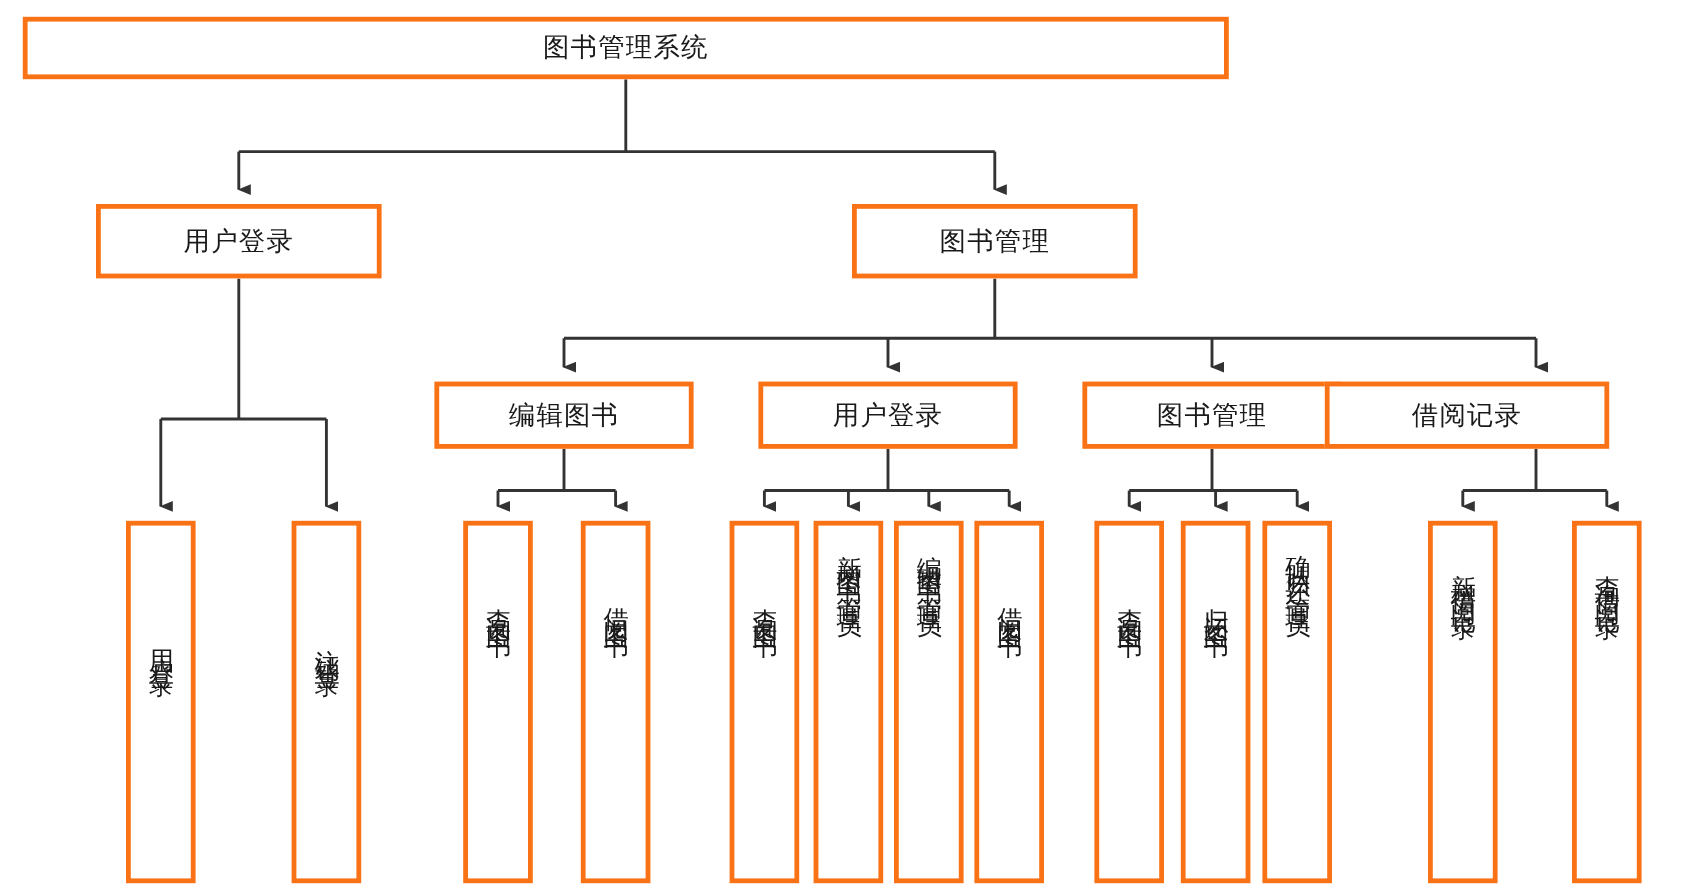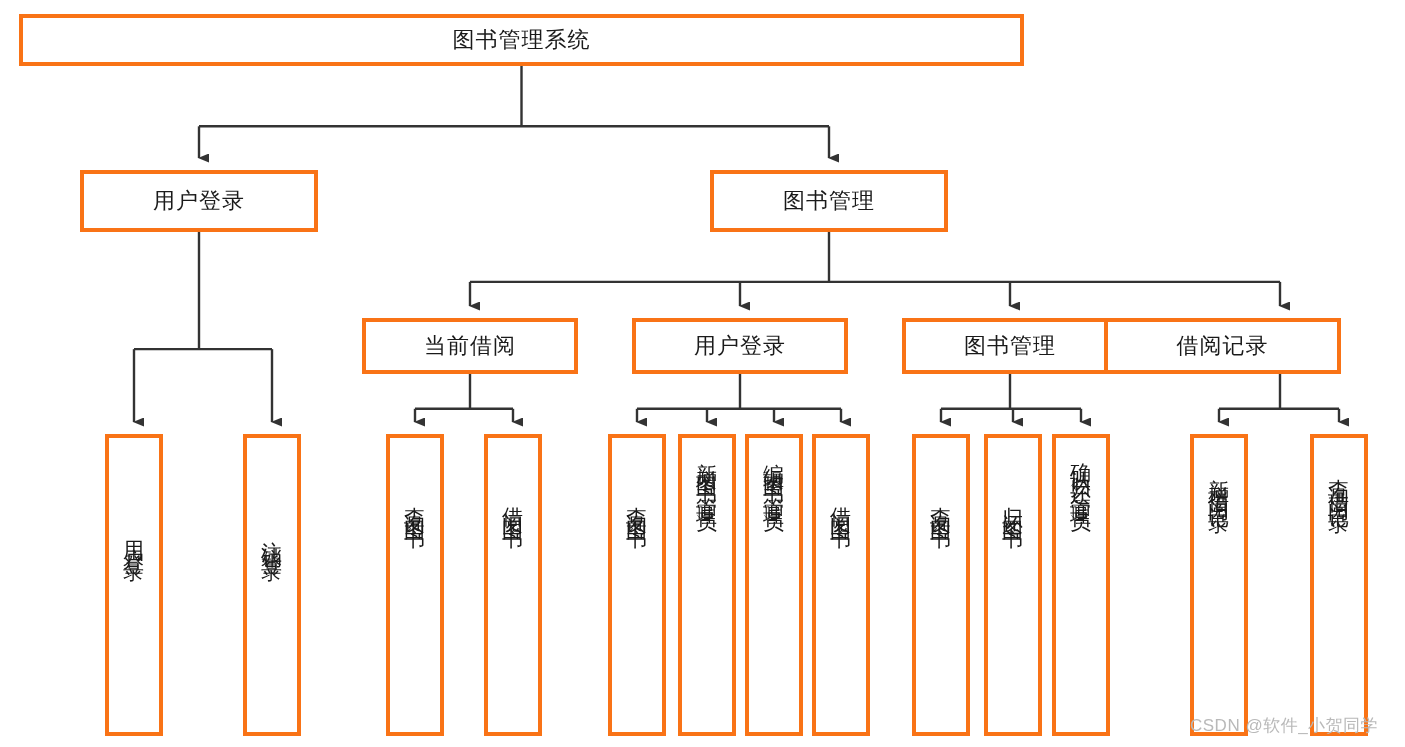--- a/index.html
+++ b/index.html
@@ -115,21 +115,21 @@
       <div class="node horizontal" id="node-root" style="left: 19px; top: 14px; width: 1005px; height: 52px;">
         <span class="label">图书管理系统</span>
       </div>
       <div class="node horizontal" id="node-login" style="left: 80px; top: 170px; width: 238px; height: 62px;">
         <span class="label">用户登录</span>
       </div>
       <div class="node horizontal" id="node-bookmgmt" style="left: 710px; top: 170px; width: 238px; height: 62px;">
         <span class="label">图书管理</span>
       </div>
       <div class="node horizontal" id="node-newbook" style="left: 362px; top: 318px; width: 216px; height: 56px;">
-        <span class="label">当前借阅</span>
+        <span class="label">编辑图书</span>
       </div>
       <div class="node horizontal" id="node-borrow" style="left: 632px; top: 318px; width: 216px; height: 56px;">
         <span class="label">用户登录</span>
       </div>
       <div class="node horizontal" id="node-current" style="left: 902px; top: 318px; width: 216px; height: 56px;">
         <span class="label">图书管理</span>
       </div>
       <div class="node horizontal" id="node-records" style="left: 1104px; top: 318px; width: 237px; height: 56px;">
         <span class="label">借阅记录</span>
       </div>
@@ -167,14 +167,13 @@
         <span class="label">确认归还（管理员）</span>
       </div>
       <div class="node vertical pad-top-a" id="node-l-addrec" style="left: 1190px; top: 434px; width: 58px; height: 302px;">
         <span class="label">新增借阅记录</span>
       </div>
       <div class="node vertical pad-top-a" id="node-l-queryrec" style="left: 1310px; top: 434px; width: 58px; height: 302px;">
         <span class="label">查询借阅记录</span>
       </div>
     </div>
 
-  <div class="watermark">CSDN @软件_小贺同学</div>
 </div>
 
 </body></html>

